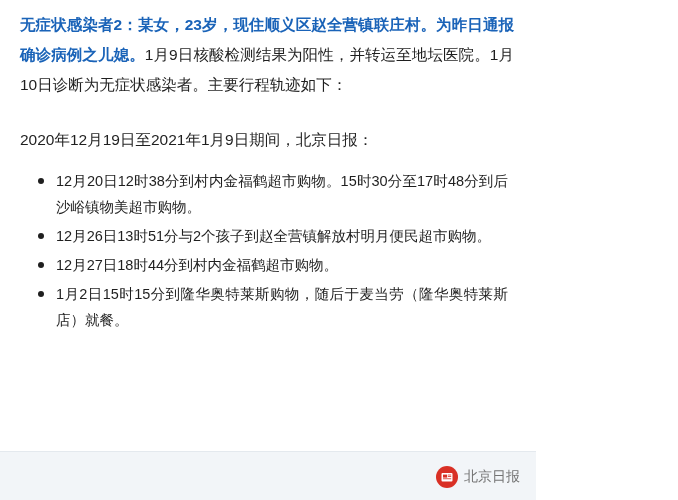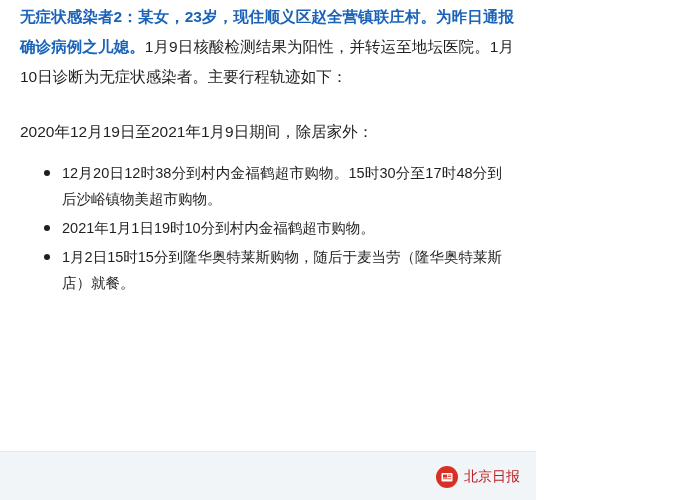--- a/index.html
+++ b/index.html
@@ -12,42 +12,42 @@
     background: #ffffff;
     font-family: "Liberation Sans", sans-serif;
     color: #1a1a1a;
     overflow: hidden;
   }
   .page {
     position: relative;
     width: 536px;
     height: 500px;
     box-sizing: border-box;
-    padding: 2px 22px 0 20px;
+    padding: 10px 22px 0 20px;
   }
   .lead-para {
     font-size: 15.5px;
     line-height: 30px;
     text-align: justify;
     margin: 0 0 26px 0;
     color: #1f1f1f;
   }
   .lead-head {
     color: #1a63b8;
     font-weight: bold;
   }
   .period-para {
     font-size: 15.5px;
     line-height: 28px;
     margin: 0 0 14px 0;
     color: #1f1f1f;
   }
   ul.track-list {
     list-style: none;
-    margin: 12px;
+    margin: 6px;
     padding: 0;
   }
   ul.track-list li {
     position: relative;
     font-size: 14.5px;
     line-height: 26px;
     padding-left: 30px;
     margin-bottom: 3px;
     color: #1f1f1f;
     text-align: justify;
@@ -84,37 +84,38 @@
     height: 22px;
     border-radius: 50%;
     background: #d93025;
     display: flex;
     align-items: center;
     justify-content: center;
   }
   .brand-logo svg { display: block; }
   .brand-name {
     font-size: 14px;
-    color: #b91c1c;
+    color: #737373;
   }
 </style>
 </head>
 <body>
 
 <div class="page">
 
   <p class="lead-para">
     <span class="lead-head">无症状感染者2：某女，23岁，现住顺义区赵全营镇联庄村。为昨日通报确诊病例之儿媳。</span><span>1月9日核酸检测结果为阳性，并转运至地坛医院。1月10日诊断为无症状感染者。主要行程轨迹如下：</span>
   </p>
 
-  <p class="period-para">2020年12月19日至2021年1月9日期间，除居家外：</p>
+  <p class="period-para">2020年12月19日至2021年1月9日期间，北京日报：</p>
 
   <ul class="track-list">
     <li><span>12月20日12时38分到村内金福鹤超市购物。15时30分至17时48分到后沙峪镇物美超市购物。</span></li>
-    <li><span>2021年1月1日19时10分到村内金福鹤超市购物。</span></li>
+    <li><span>12月26日13时51分与2个孩子到赵全营镇解放村明月便民超市购物。</span></li>
+    <li><span>12月27日18时44分到村内金福鹤超市购物。</span></li>
     <li><span>1月2日15时15分到隆华奥特莱斯购物，随后于麦当劳（隆华奥特莱斯店）就餐。</span></li>
   </ul>
 
   <div class="footer-bar">
     <div class="brand">
       <span class="brand-logo">
         <svg width="14" height="14" viewBox="0 0 14 14" aria-hidden="true">
           <rect x="1.5" y="3" width="11" height="8.5" rx="1" fill="#ffffff"></rect>
           <rect x="3" y="4.6" width="4.2" height="3" fill="#d93025"></rect>
           <rect x="8" y="4.6" width="3.2" height="0.8" fill="#d93025"></rect>

